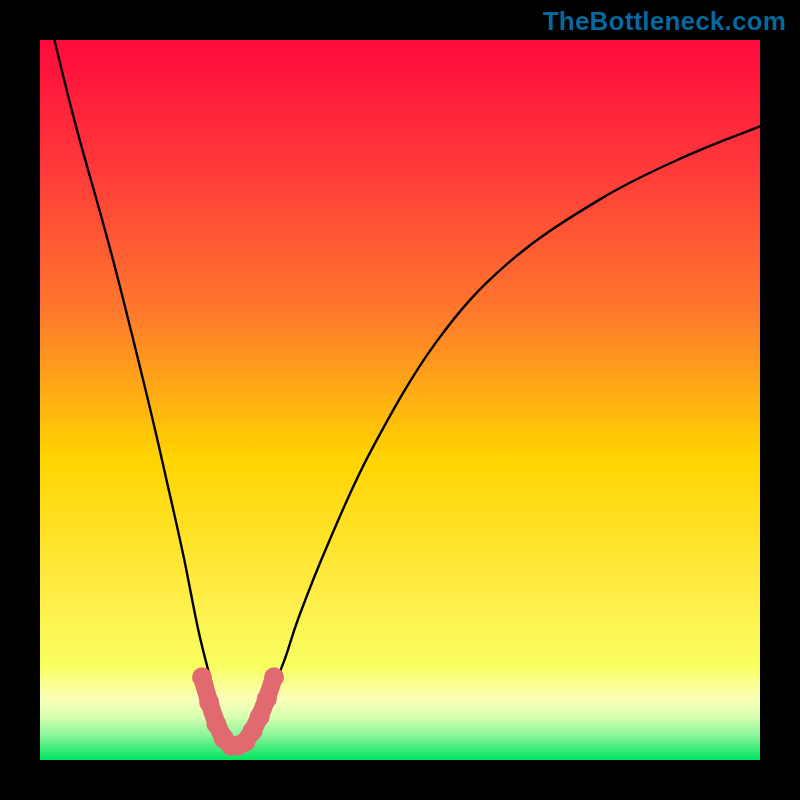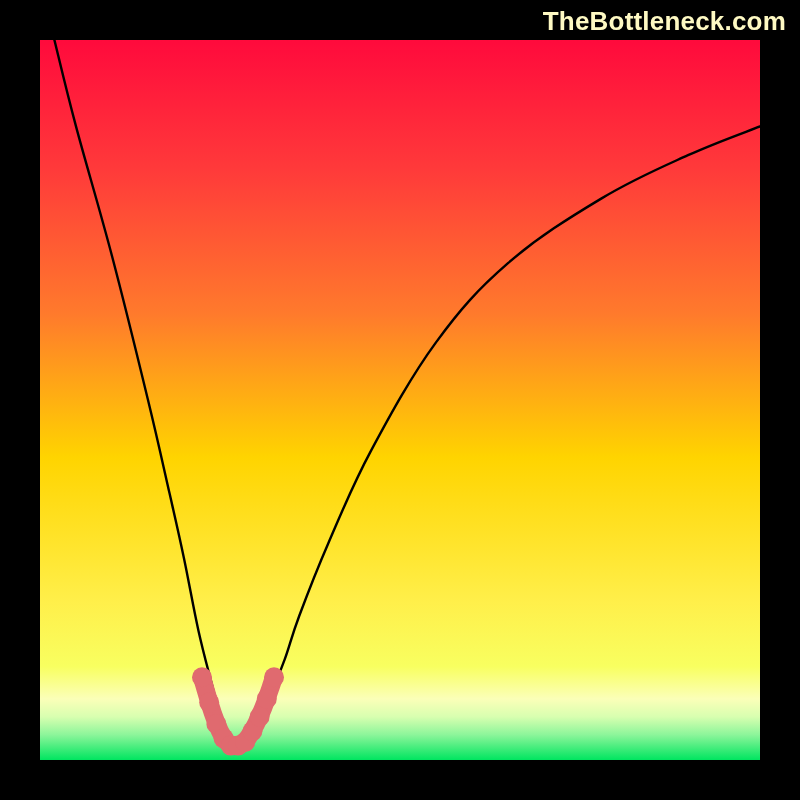--- a/index.html
+++ b/index.html
@@ -26,21 +26,21 @@
     height: 720px;
     overflow: hidden;
   }
   .watermark {
     position: absolute;
     top: 6px;
     right: 14px;
     font-family: Arial, Helvetica, sans-serif;
     font-size: 26px;
     font-weight: 600;
-    color: #fef9c3;
+    color: #0369a1;
     letter-spacing: 0.2px;
   }
   svg { display: block; }
 </style>
 </head>
 <body>
 
 <div class="frame">
   <div class="watermark">TheBottleneck.com</div>
   <div class="plot-area">

